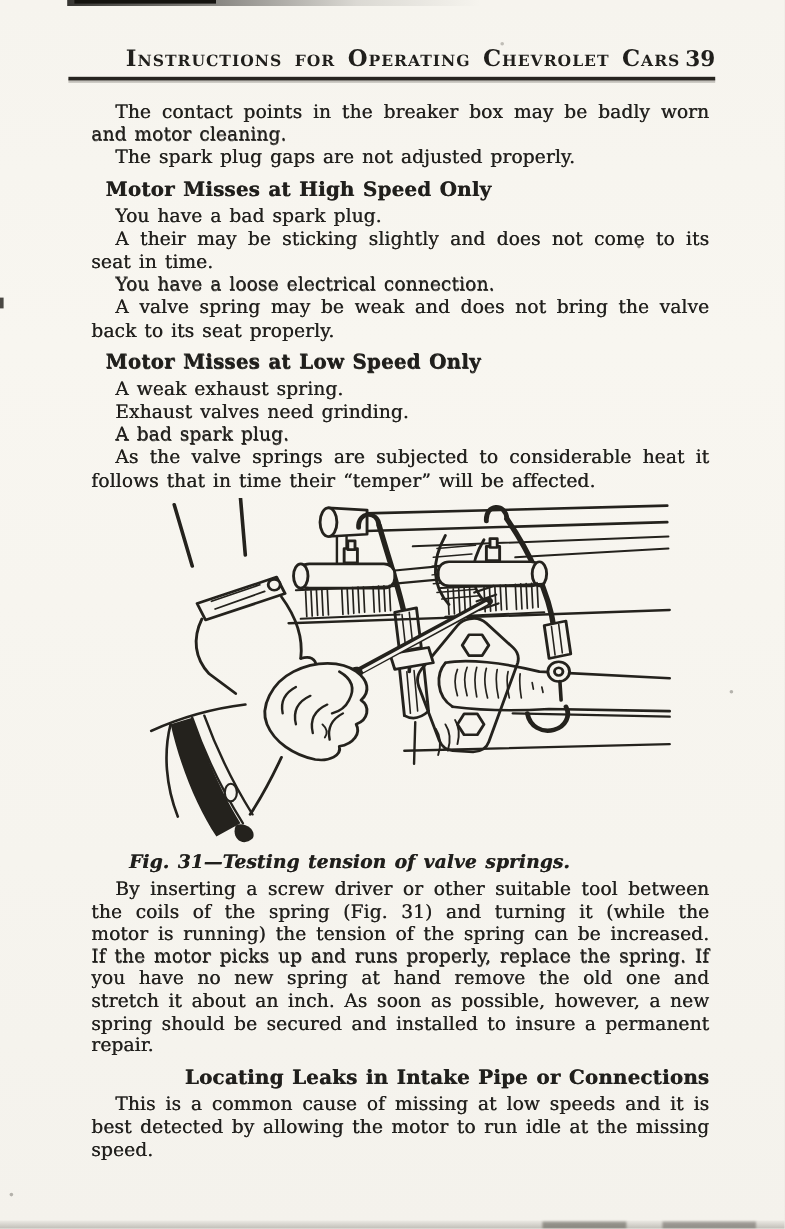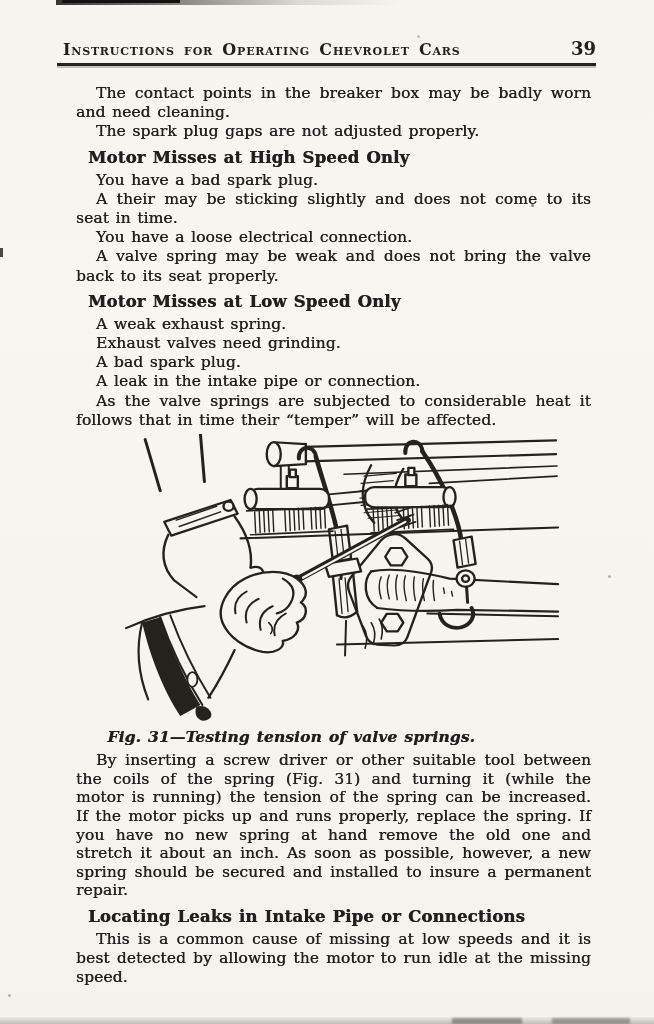--- a/index.html
+++ b/index.html
@@ -7,22 +7,22 @@
     position:relative; width:654px; height:1024px; margin:0 auto;
     background:linear-gradient(180deg,#f6f4ee 0%,#f8f6f0 28%,#f6f4ee 70%,#f4f2ec 100%);
     overflow:hidden;
     font-family:"DejaVu Serif", serif;
     color:#201f1c;
   }
   
   .running-head{position:absolute; top:38px; left:57px; right:58px;}
   .head-row{display:flex; align-items:baseline;}
   .head-title{
-    flex:1; text-align:left; font-variant:small-caps; font-weight:bold;
-    font-size:16px; letter-spacing:0.8px; word-spacing:3px; white-space:nowrap;
+    flex:1; text-align:right; font-variant:small-caps; font-weight:bold;
+    font-size:19px; letter-spacing:0.8px; word-spacing:3px; white-space:nowrap;
     transform:translateX(6px);
   }
   .head-page{font-weight:bold; font-size:18px; padding-left:10px;}
   .head-rule{height:3px; background:#26241f; margin-top:4px; box-shadow:0 2px 0 rgba(38,36,31,0.25);}
   
   .content{position:absolute; left:76px; top:84px; width:515px;}
   .content p{
     margin:0; font-size:15.5px; line-height:19.2px; text-align:justify;
     text-indent:20px; letter-spacing:0.1px; word-spacing:1.5px;
     text-shadow:0.35px 0.2px 0.3px rgba(32,31,28,0.85);
@@ -32,21 +32,21 @@
     letter-spacing:0.2px; word-spacing:1px;
     text-shadow:0.4px 0.2px 0.3px rgba(32,31,28,0.9);
   }
   .figure{margin:4px auto 0 auto; width:452px; text-align:center;font-style:italic;}
   .figure svg{display:block;}
   .fig-caption{
     margin:0; font-size:13px; line-height:16px; font-weight:bold; text-align:center;
     letter-spacing:0.5px; word-spacing:2px; text-indent:0 !important;
   }
   .closing{margin-top:5px !important; line-height:18.6px !important;}
-  .final-head{margin-top:6px !important;}
+  .final-head{margin-top:6px !important;text-align:right;}
   
   .streak-top{position:absolute; top:0; left:56px; width:345px; height:5px; border-radius:0 0 3px 0;
     background:linear-gradient(to right, rgba(22,21,18,0.85), rgba(22,21,18,0.5) 35%, rgba(22,21,18,0.12) 70%, rgba(22,21,18,0));}
   .streak-top::before{content:""; position:absolute; left:6px; top:0; width:118px; height:3px; background:#14130f;}
   .band-bottom{position:absolute; bottom:0; left:0; right:0; height:7px;
     background:linear-gradient(to top, rgba(92,89,82,0.35), rgba(92,89,82,0.05));}
   .band-bottom::before{content:""; position:absolute; left:452px; bottom:0; width:70px; height:6px; background:rgba(64,61,54,0.45); filter:blur(1px);}
   .band-bottom::after{content:""; position:absolute; left:552px; bottom:0; width:78px; height:6px; background:rgba(64,61,54,0.4); filter:blur(1px);}
   .tick-left{position:absolute; left:0; top:248px; width:3px; height:9px; background:#4a4843;}
   .speck{position:absolute; width:3px; height:3px; border-radius:50%; background:rgba(90,87,80,0.7);}
@@ -65,34 +65,33 @@
 
   <div class="running-head">
     <div class="head-row">
       <div class="head-title">Instructions for Operating Chevrolet Cars</div>
       <div class="head-page">39</div>
     </div>
     <div class="head-rule"></div>
   </div>
 
   <div class="content">
-    <p>The contact points in the breaker box may be badly worn and need cleaning.</p>
+    <p>The contact points in the breaker box may be badly worn and motor cleaning.</p>
     <p>The spark plug gaps are not adjusted properly.</p>
 
     <h2>Motor Misses at High Speed Only</h2>
     <p>You have a bad spark plug.</p>
     <p>A their may be sticking slightly and does not come to its seat in time.</p>
     <p>You have a loose electrical connection.</p>
     <p>A valve spring may be weak and does not bring the valve back to its seat properly.</p>
 
     <h2>Motor Misses at Low Speed Only</h2>
     <p>A weak exhaust spring.</p>
     <p>Exhaust valves need grinding.</p>
     <p>A bad spark plug.</p>
-    <p>A leak in the intake pipe or connection.</p>
 
     <p>As the valve springs are subjected to considerable heat it follows that in time their “temper” will be affected.</p>
 
     <div class="figure">
       <svg width="452" height="293" viewBox="0 0 450 320" preserveAspectRatio="none">
         <g stroke="#24221d" stroke-width="2.4" fill="none" stroke-linecap="round" stroke-linejoin="round">
 
           <path d="M196,14 L446,7"></path>
           <path d="M196,30 L446,22"></path>
           <path d="M165,9 L197,11 L197,33 L165,35 Z" fill="#f6f4ee"></path>

